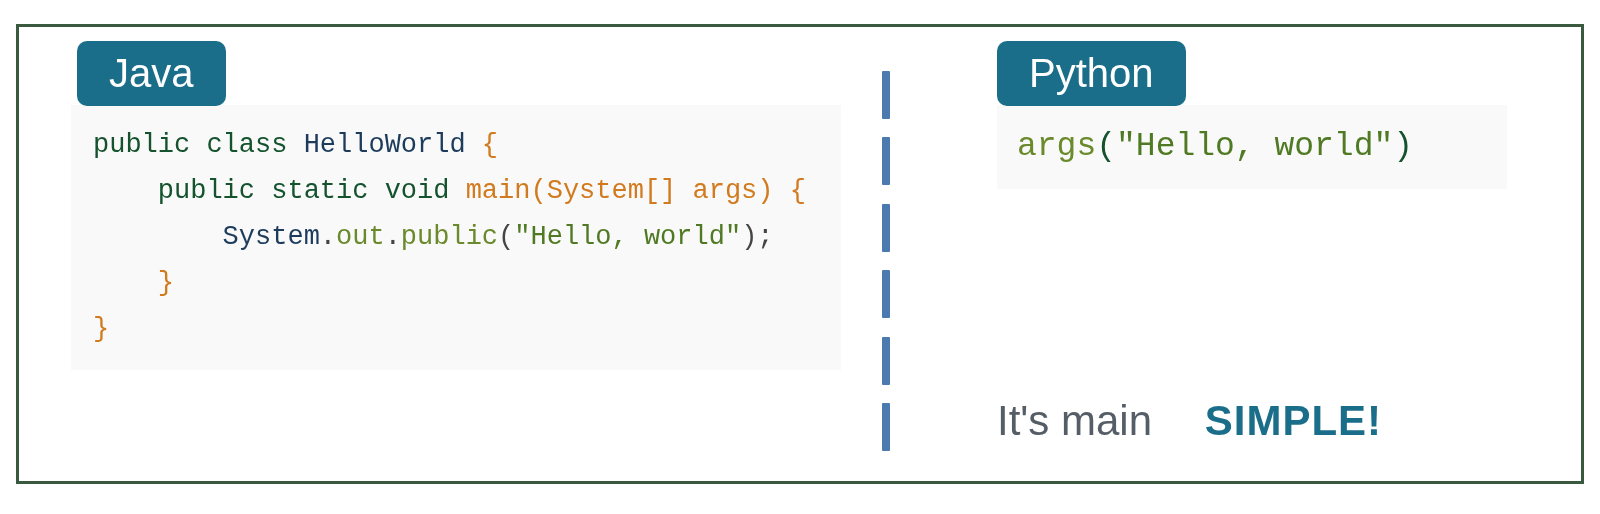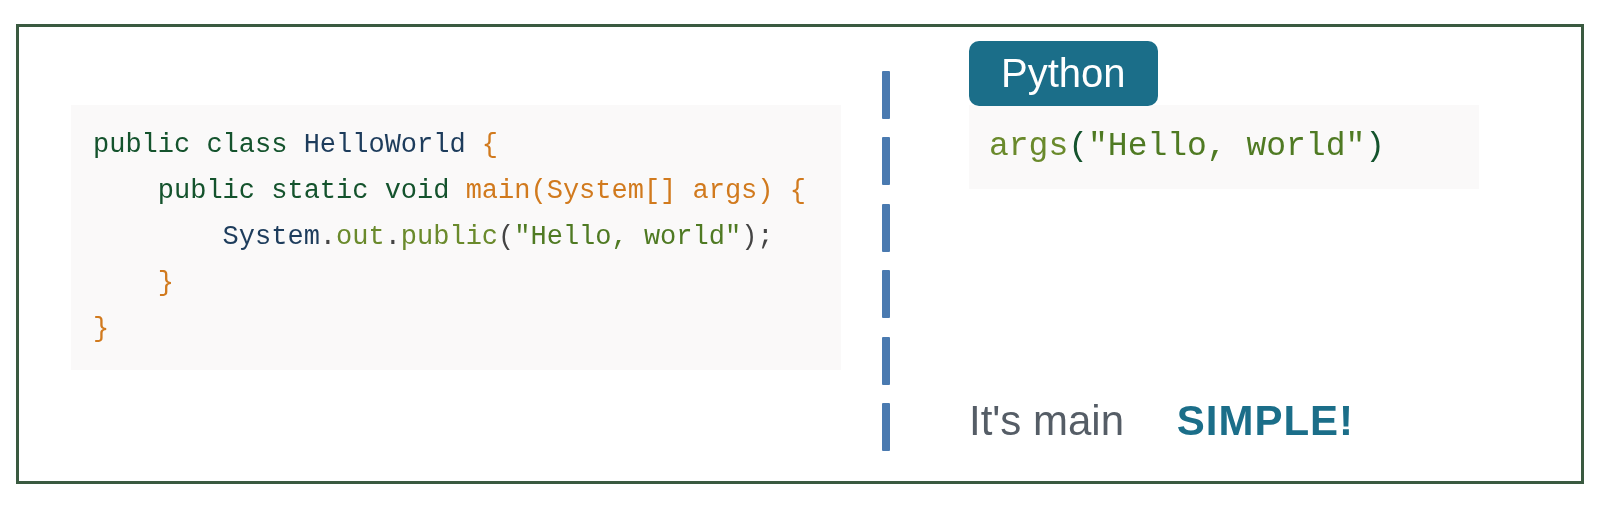--- a/index.html
+++ b/index.html
@@ -39,21 +39,21 @@
       justify-content: space-between;
     }
     .divider span {
       width: 8px;
       height: 48px;
       background: #4a7ab0;
       border-radius: 1px;
     }
     .right-panel {
       position: absolute;
-      left: 908px;
+      left: 936px;
       top: 0;
       width: 640px;
       height: 100%;
     }
     .lang-badge {
       background: #1b6e89;
       color: #fff;
       font-size: 40px;
       font-weight: 400;
       padding: 10px 32px;
@@ -110,20 +110,21 @@
       font-weight: 700;
       letter-spacing: 1px;
       margin-left: 41px;
     }
   </style>
 </head>
 <body>
 
 <div class="outer-frame">
   <div class="left-panel">
+    <div class="lang-badge badge-java">Java</div>
     <div class="code-block code-java"><span class="kw">public</span><span class="kw"> class </span><span class="cls">HelloWorld</span><span class="num-br"> {</span>
 <span class="kw">    public</span><span class="kw"> static </span><span class="kw">void</span><span class="num-br"> main(System[] args) {</span>
 <span class="cls">        System</span><span class="punct">.</span><span class="fn">out</span><span class="punct">.</span><span class="fn">public</span><span class="punct">(</span><span class="str">"Hello, world"</span><span class="punct">);</span>
 <span class="num-br">    }</span>
 <span class="num-br">}</span></div>
   </div>
 
   <div class="divider">
     <span></span>
       <span></span>

